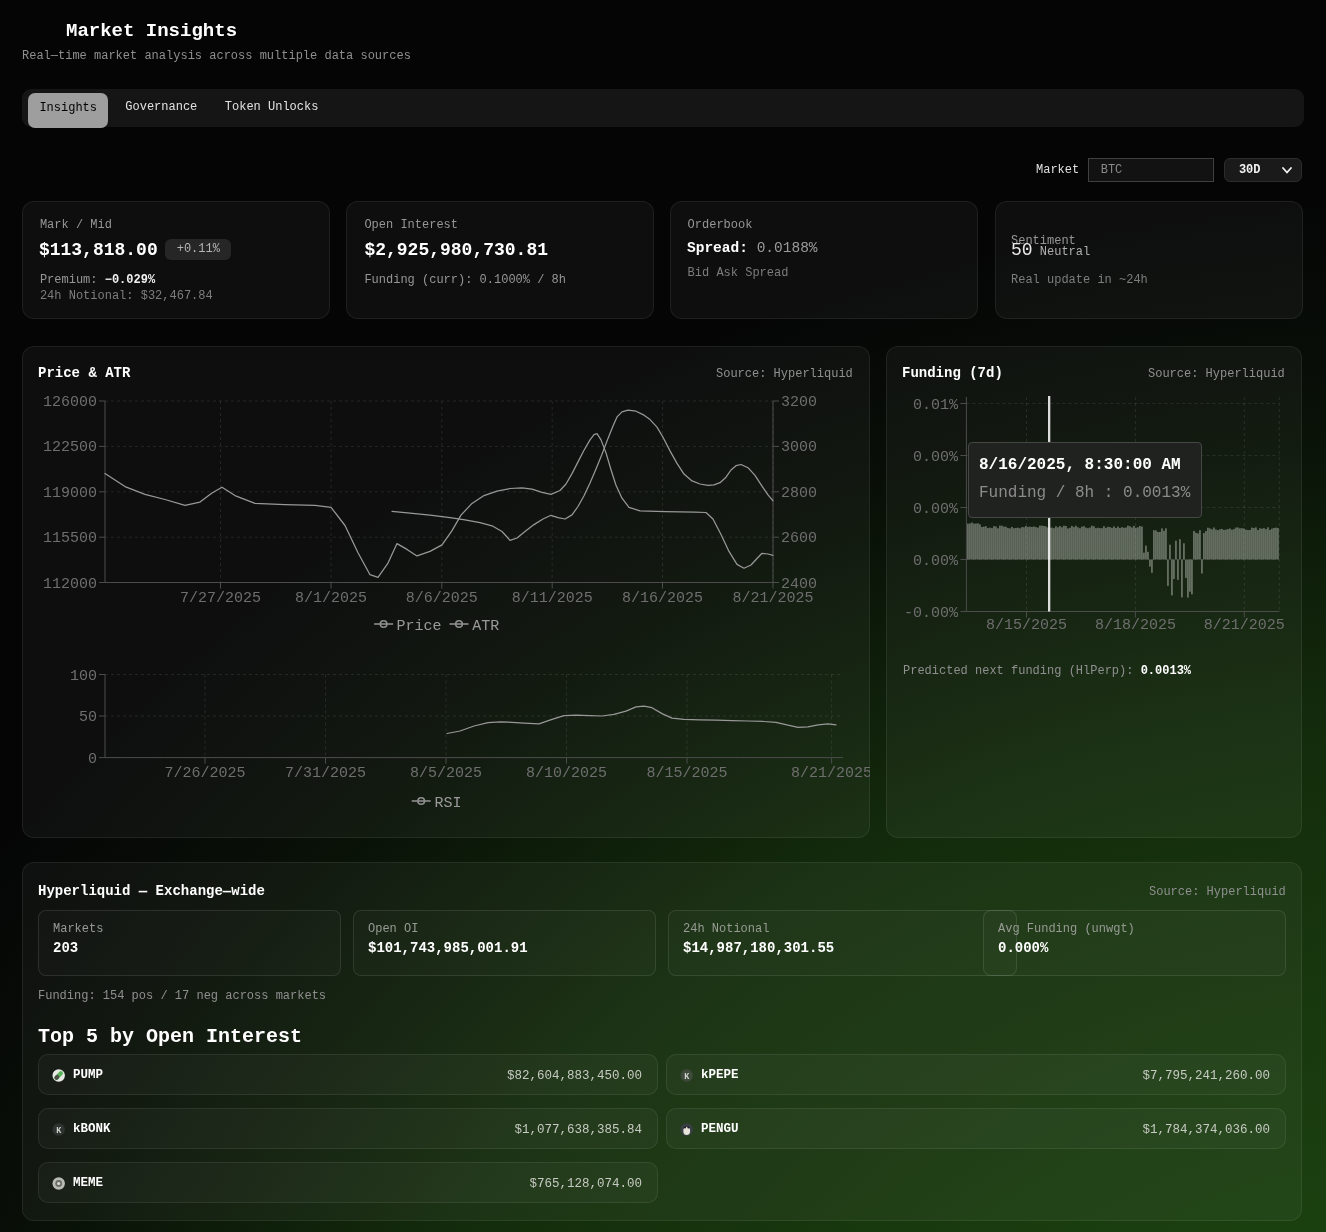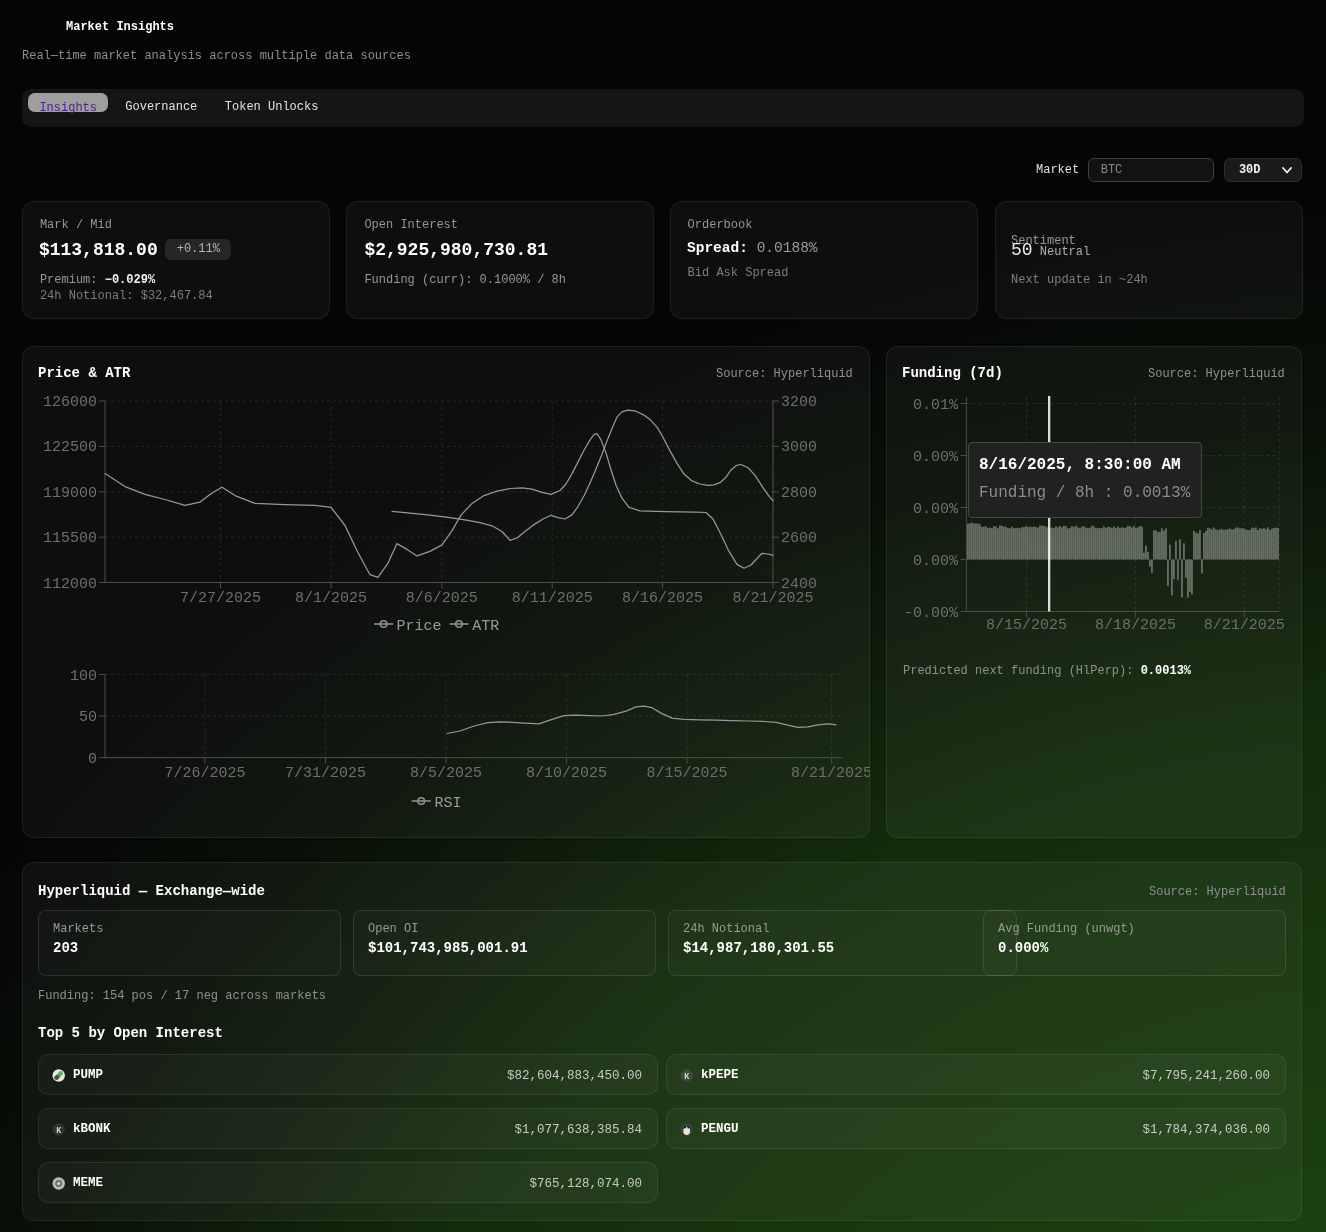--- a/index.html
+++ b/index.html
@@ -1,27 +1,27 @@
 <!DOCTYPE html>
 <html><head><meta charset="utf-8">
 <style>
 * { margin:0; padding:0; box-sizing:border-box; }
 html,body { width:1326px; height:1232px; overflow:hidden; }
 body { background:#050506; font-family:"Liberation Mono",monospace; position:relative; }
 .bgg { position:absolute; inset:0; background:
  radial-gradient(2100px 1750px at 1476px 1682px, rgba(64,160,31,0.47) 0%, rgba(56,142,28,0.42) 30%, rgba(46,116,23,0.35) 55%, rgba(31,78,15,0.17) 72%, rgba(0,0,0,0) 85%); }
 .abs { position:absolute; }
 .card { position:absolute; background:rgba(255,255,255,0.040); border:1px solid rgba(255,255,255,0.07); border-radius:12px; }
-h1 { position:absolute; left:22px; top:20px; font-size:12px; color:#fff; letter-spacing:0; font-weight:bold;padding-left:44px; }
+h1 { position:absolute; left:22px; top:20px; font-size:19px; color:#fff; letter-spacing:0; font-weight:bold;padding-left:44px; }
 .sub { position:absolute; left:22px; top:49px; font-size:12px; color:#8f8f8f; }
 .tabs { position:absolute; left:22px; top:89px; width:1282px; height:37.5px; background:#151516; border-radius:9px; }
-.tab-active { position:absolute; left:6.2px; top:4px; width:80px; height:19px; background:#9e9e9e; border-radius:7px; color:#4c1d95; font-size:12px; line-height:30.6px; text-align:center; }
+.tab-active { position:absolute; left:6.2px; top:4px; width:80px; height:35px; background:#9e9e9e; border-radius:7px; color:#000000; font-size:12px; line-height:30.6px; text-align:center; }
 .tab { position:absolute; top:0; height:37.5px; line-height:37.5px; font-size:12px; color:#e2e2e2; }
 .mlabel { position:absolute; left:1036px; top:163px; font-size:12px; color:#e0e0e0; }
-.minput { position:absolute; left:1087.7px; top:157.6px; width:126.6px; height:24.6px; background:#121212; border:1px solid #3f3f3f; border-radius:6px; color:#8a8a8a; font-size:12px; line-height:23px; padding-left:12px; }
+.minput { position:absolute; left:1087.7px; top:157.6px; width:126.6px; height:24.6px; background:#121212; border:1px solid #3f3f3f; border-radius:0; color:#8a8a8a; font-size:12px; line-height:23px; padding-left:12px; }
 .msel { position:absolute; left:1223.9px; top:157.6px; width:78px; height:24.6px; background:#1a1a1a; border:1px solid #2c2c2c; border-radius:6px; color:#f2f2f2; font-size:12px; font-weight:bold; line-height:23px; padding-left:14px; }
 .chev { position:absolute; right:9px; top:8px; width:10px; height:7px; }
 .clabel { font-size:12px; color:#969696; position:absolute; }
 .cbig { font-size:18px; font-weight:bold; color:#fff; position:absolute; white-space:nowrap; }
 .badge { position:absolute; background:#262626; border-radius:6px; color:#b5b5b5; font-size:12px; text-align:center; }
 .cline { position:absolute; font-size:12px; color:#969696; white-space:nowrap; }
 .cdim { position:absolute; font-size:12px; color:#7d7d7d; white-space:nowrap; }
 .ctitle { position:absolute; font-size:14px; font-weight:bold; color:#fff; white-space:nowrap; }
 .csrc { position:absolute; font-size:12px; color:#8f8f8f; white-space:nowrap; }
 svg text { font-family:"Liberation Mono",monospace; }
@@ -77,21 +77,21 @@
 <div class="clabel" style="left:364.4px; top:218px;">Open Interest</div>
 <div class="cbig" style="left:364.4px; top:240px;">$2,925,980,730.81</div>
 <div class="cline" style="left:364.4px; top:272.5px;">Funding (curr): 0.1000% / 8h</div>
 
 <div class="clabel" style="left:687.6px; top:218px;">Orderbook</div>
 <div class="cline" style="left:687px; top:240px; font-size:14.5px;"><b style="color:#fff">Spread:</b> <span style="color:#9a9a9a">0.0188%</span></div>
 <div class="cdim" style="left:687.6px; top:266px;">Bid Ask Spread</div>
 
 <div class="clabel" style="left:1011px; top:234px;">Sentiment</div>
 <div class="cline" style="left:1011px; top:240px;"><span style="color:#e8e8e8; font-size:18px;">50</span> <span style="color:#b0b0b0">Neutral</span></div>
-<div class="cdim" style="left:1011px; top:272.5px;">Next update in ~24h</div>
+<div class="cdim" style="left:1011px; top:272.5px;">Real update in ~24h</div>
 
 <div class="card" style="left:22px; top:346px; width:848px; height:492px;"></div>
 <div class="card" style="left:886px; top:346px; width:416px; height:492px;"></div>
 
 <div class="ctitle" style="left:38px; top:365px;">Price &amp; ATR</div>
 <div class="csrc" style="left:716px; top:366.5px;">Source: Hyperliquid</div>
 <div class="ctitle" style="left:902px; top:365px;">Funding (7d)</div>
 <div class="csrc" style="left:1148px; top:366.5px;">Source: Hyperliquid</div>
 
 <svg class="abs" style="left:22px; top:346px;" width="848" height="492" viewBox="22 346 848 492">
@@ -393,21 +393,21 @@
 <div class="sbox" style="left:668px; top:910px; width:349px;">
     <div class="sbl">24h Notional</div>
     <div class="sbv">$14,987,180,301.55</div>
   </div>
 <div class="sbox" style="left:983px; top:910px; width:303px;">
     <div class="sbl">Avg Funding (unwgt)</div>
     <div class="sbv">0.000%</div>
   </div>
 
 <div class="cline" style="left:38px; top:989px; color:#8f8f8f;">Funding: 154 pos / 17 neg across markets</div>
-<div class="ctitle" style="left:38px; top:1025px; font-size:14px;">Top 5 by Open Interest</div>
+<div class="ctitle" style="left:38px; top:1025px; font-size:20px;">Top 5 by Open Interest</div>
 
 <div class="trow" style="left:38px;top:1054px;">
     <svg class="ticon" width="28" height="41" viewBox="38 1054 28 41">
       <circle cx="57.7" cy="1074.5" r="6.2" fill="#e8e8e4"></circle>
       <rect x="52.5" y="1072.4" width="10.4" height="4.2" rx="2.1" fill="#57b258" transform="rotate(-45 57.7 1074.5)"></rect>
       <rect x="52.5" y="1072.4" width="5.2" height="4.2" rx="2.1" fill="#4a5048" transform="rotate(-45 57.7 1074.5)"></rect>
     </svg>
     <span class="tname">PUMP</span>
     <span class="tval">$82,604,883,450.00</span>
   </div>

